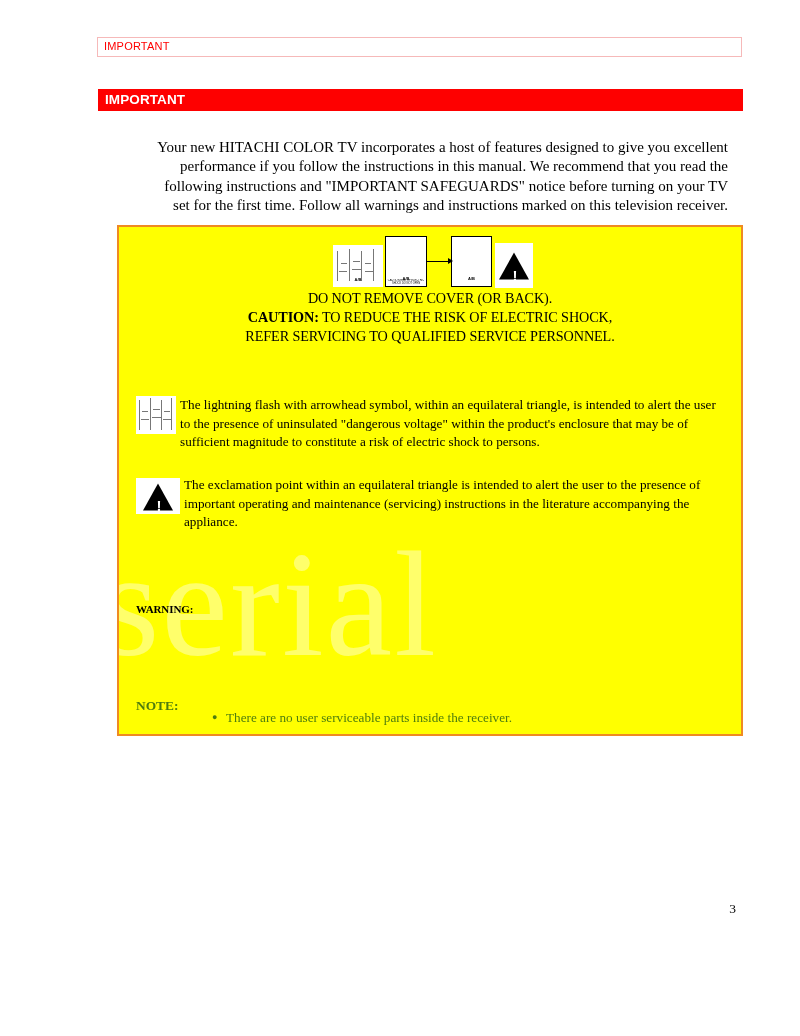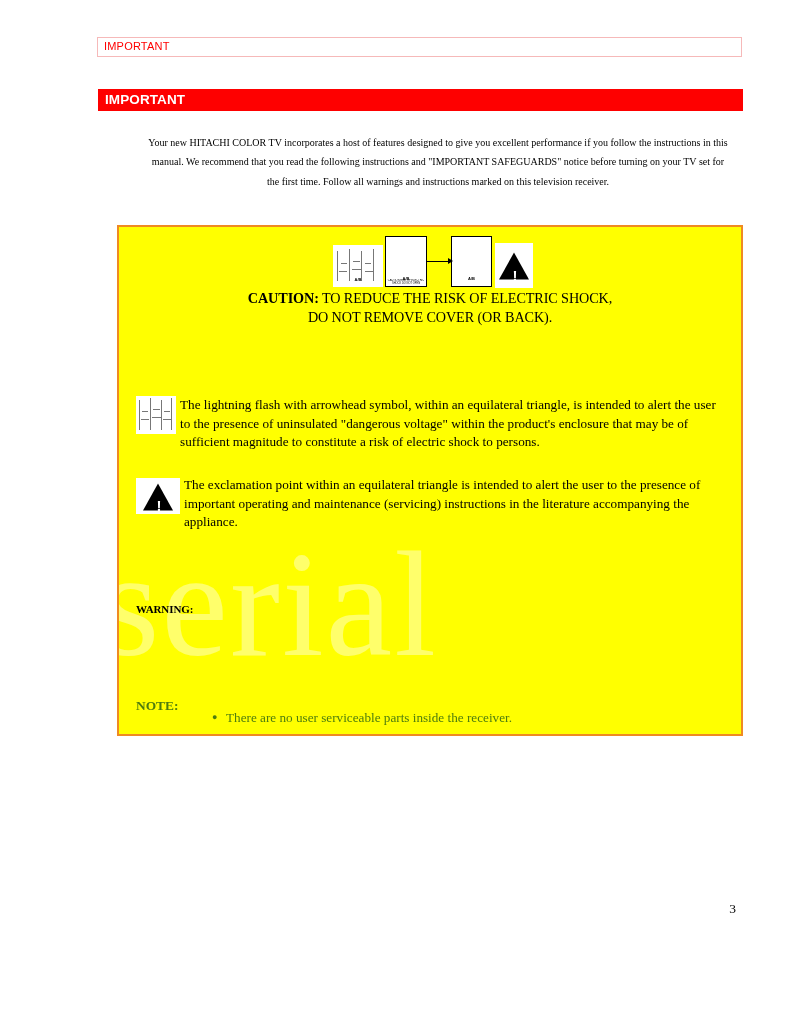--- a/index.html
+++ b/index.html
@@ -57,24 +57,24 @@
     letter-spacing: 0.1px;
     white-space: nowrap;
   }
 
   
   .intro {
     position: absolute;
     left: 148px;
     top: 123px;
     width: 580px;
-    font-size: 10px;
+    font-size: 15px;
     line-height: 19.4px;
     color: #000000;
-    text-align: center;
+    text-align: right;
   }
 
   
   .panel {
     position: absolute;
     left: 117px;
     top: 225px;
     width: 626px;
     height: 511px;
     background: #ffff00;
@@ -362,22 +362,23 @@
         <div class="sym-label">A/B</div>
       </div>
 
       <div class="sym sym-tri">
         <span class="tri-glyph"></span>
         <span class="tri-glyph-bang">!</span>
       </div>
     </div>
 
     <div class="caution">
+      <div>DO NOT REMOVE COVER (OR BACK).</div>
       <div><b>CAUTION:</b><span> TO REDUCE THE RISK OF ELECTRIC SHOCK,</span></div>
-      <div>DO NOT REMOVE COVER (OR BACK).</div>
+      <div>REFER SERVICING TO QUALIFIED SERVICE PERSONNEL.</div>
     </div>
 
     <div class="notice notice-bolt">
       <span class="inline-sym">
         <span class="mini-schem">
           <i style="position:absolute;background:#777;left:1px;  top:2px;  width:1px; height:30px;"></i>
           <i style="position:absolute;background:#777;left:12px; top:0px;  width:1px; height:32px;"></i>
           <i style="position:absolute;background:#777;left:23px; top:2px;  width:1px; height:30px;"></i>
           <i style="position:absolute;background:#777;left:33px; top:0px;  width:1px; height:32px;"></i>
           <i style="position:absolute;background:#777;left:4px;  top:13px; width:6px; height:1px;"></i>

